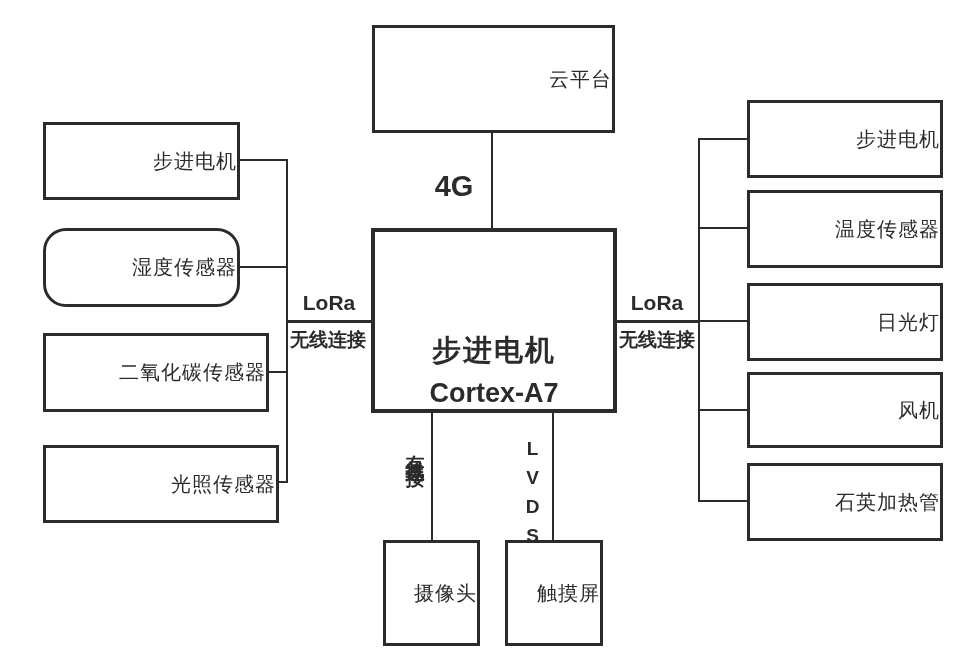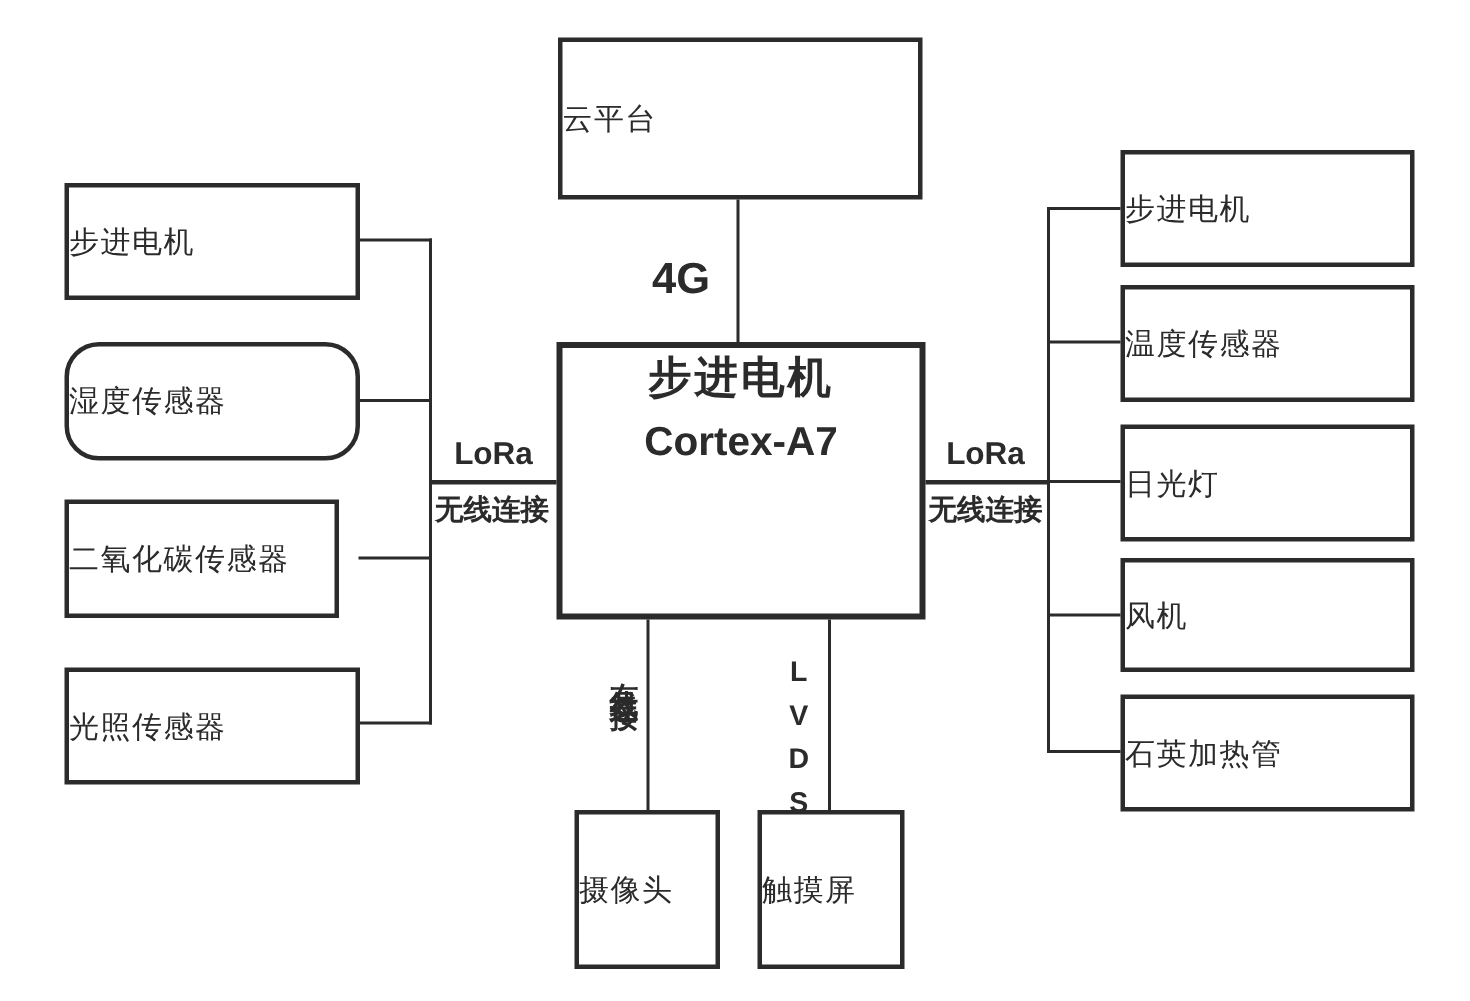--- a/index.html
+++ b/index.html
@@ -16,21 +16,21 @@
     color: #2b2b2b;
     overflow: hidden;
   }
   .box {
     position: absolute;
     box-sizing: border-box;
     border: 3px solid #2b2b2b;
     background: #ffffff;
     display: flex;
     align-items: center;
-    justify-content: flex-start;
+    justify-content: flex-end;
     text-align: center;
     font-size: 20px;
     font-weight: 500;
     letter-spacing: 1px;
   }
   .gateway-box {
     border-width: 4px;
     flex-direction: column;
   }
   .gateway-line1 {
@@ -63,22 +63,22 @@
     font-weight: 600;
     white-space: nowrap;
   }
 
   
   #cloud        { left: 372px; top:  25px; width: 243px; height: 108px; }
   #gateway      { left: 371px; top: 228px; width: 246px; height: 185px; }
 
   #sensor-0     { left: 43px; top: 122px; width: 197px; height: 78px; }
   #sensor-1     { left: 43px; top: 228px; width: 197px; height: 79px; border-radius: 23px; }
-  #sensor-2     { left: 43px; top: 333px; width: 183px; height: 79px; }
-  #sensor-3     { left: 43px; top: 445px; width: 197px; height: 78px; }
+  #sensor-2     { left: 43px; top: 333px; width: 226px; height: 79px; }
+  #sensor-3     { left: 43px; top: 445px; width: 236px; height: 78px; }
 
   #actuator-0   { left: 747px; top: 100px; width: 196px; height: 78px; }
   #actuator-1   { left: 747px; top: 190px; width: 196px; height: 78px; }
   #actuator-2   { left: 747px; top: 283px; width: 196px; height: 78px; }
   #actuator-3   { left: 747px; top: 372px; width: 196px; height: 76px; }
   #actuator-4   { left: 747px; top: 463px; width: 196px; height: 78px; }
 
   #camera       { left: 383px; top: 540px; width: 97px;  height: 106px; }
   #touchscreen  { left: 505px; top: 540px; width: 98px;  height: 106px; }
 

